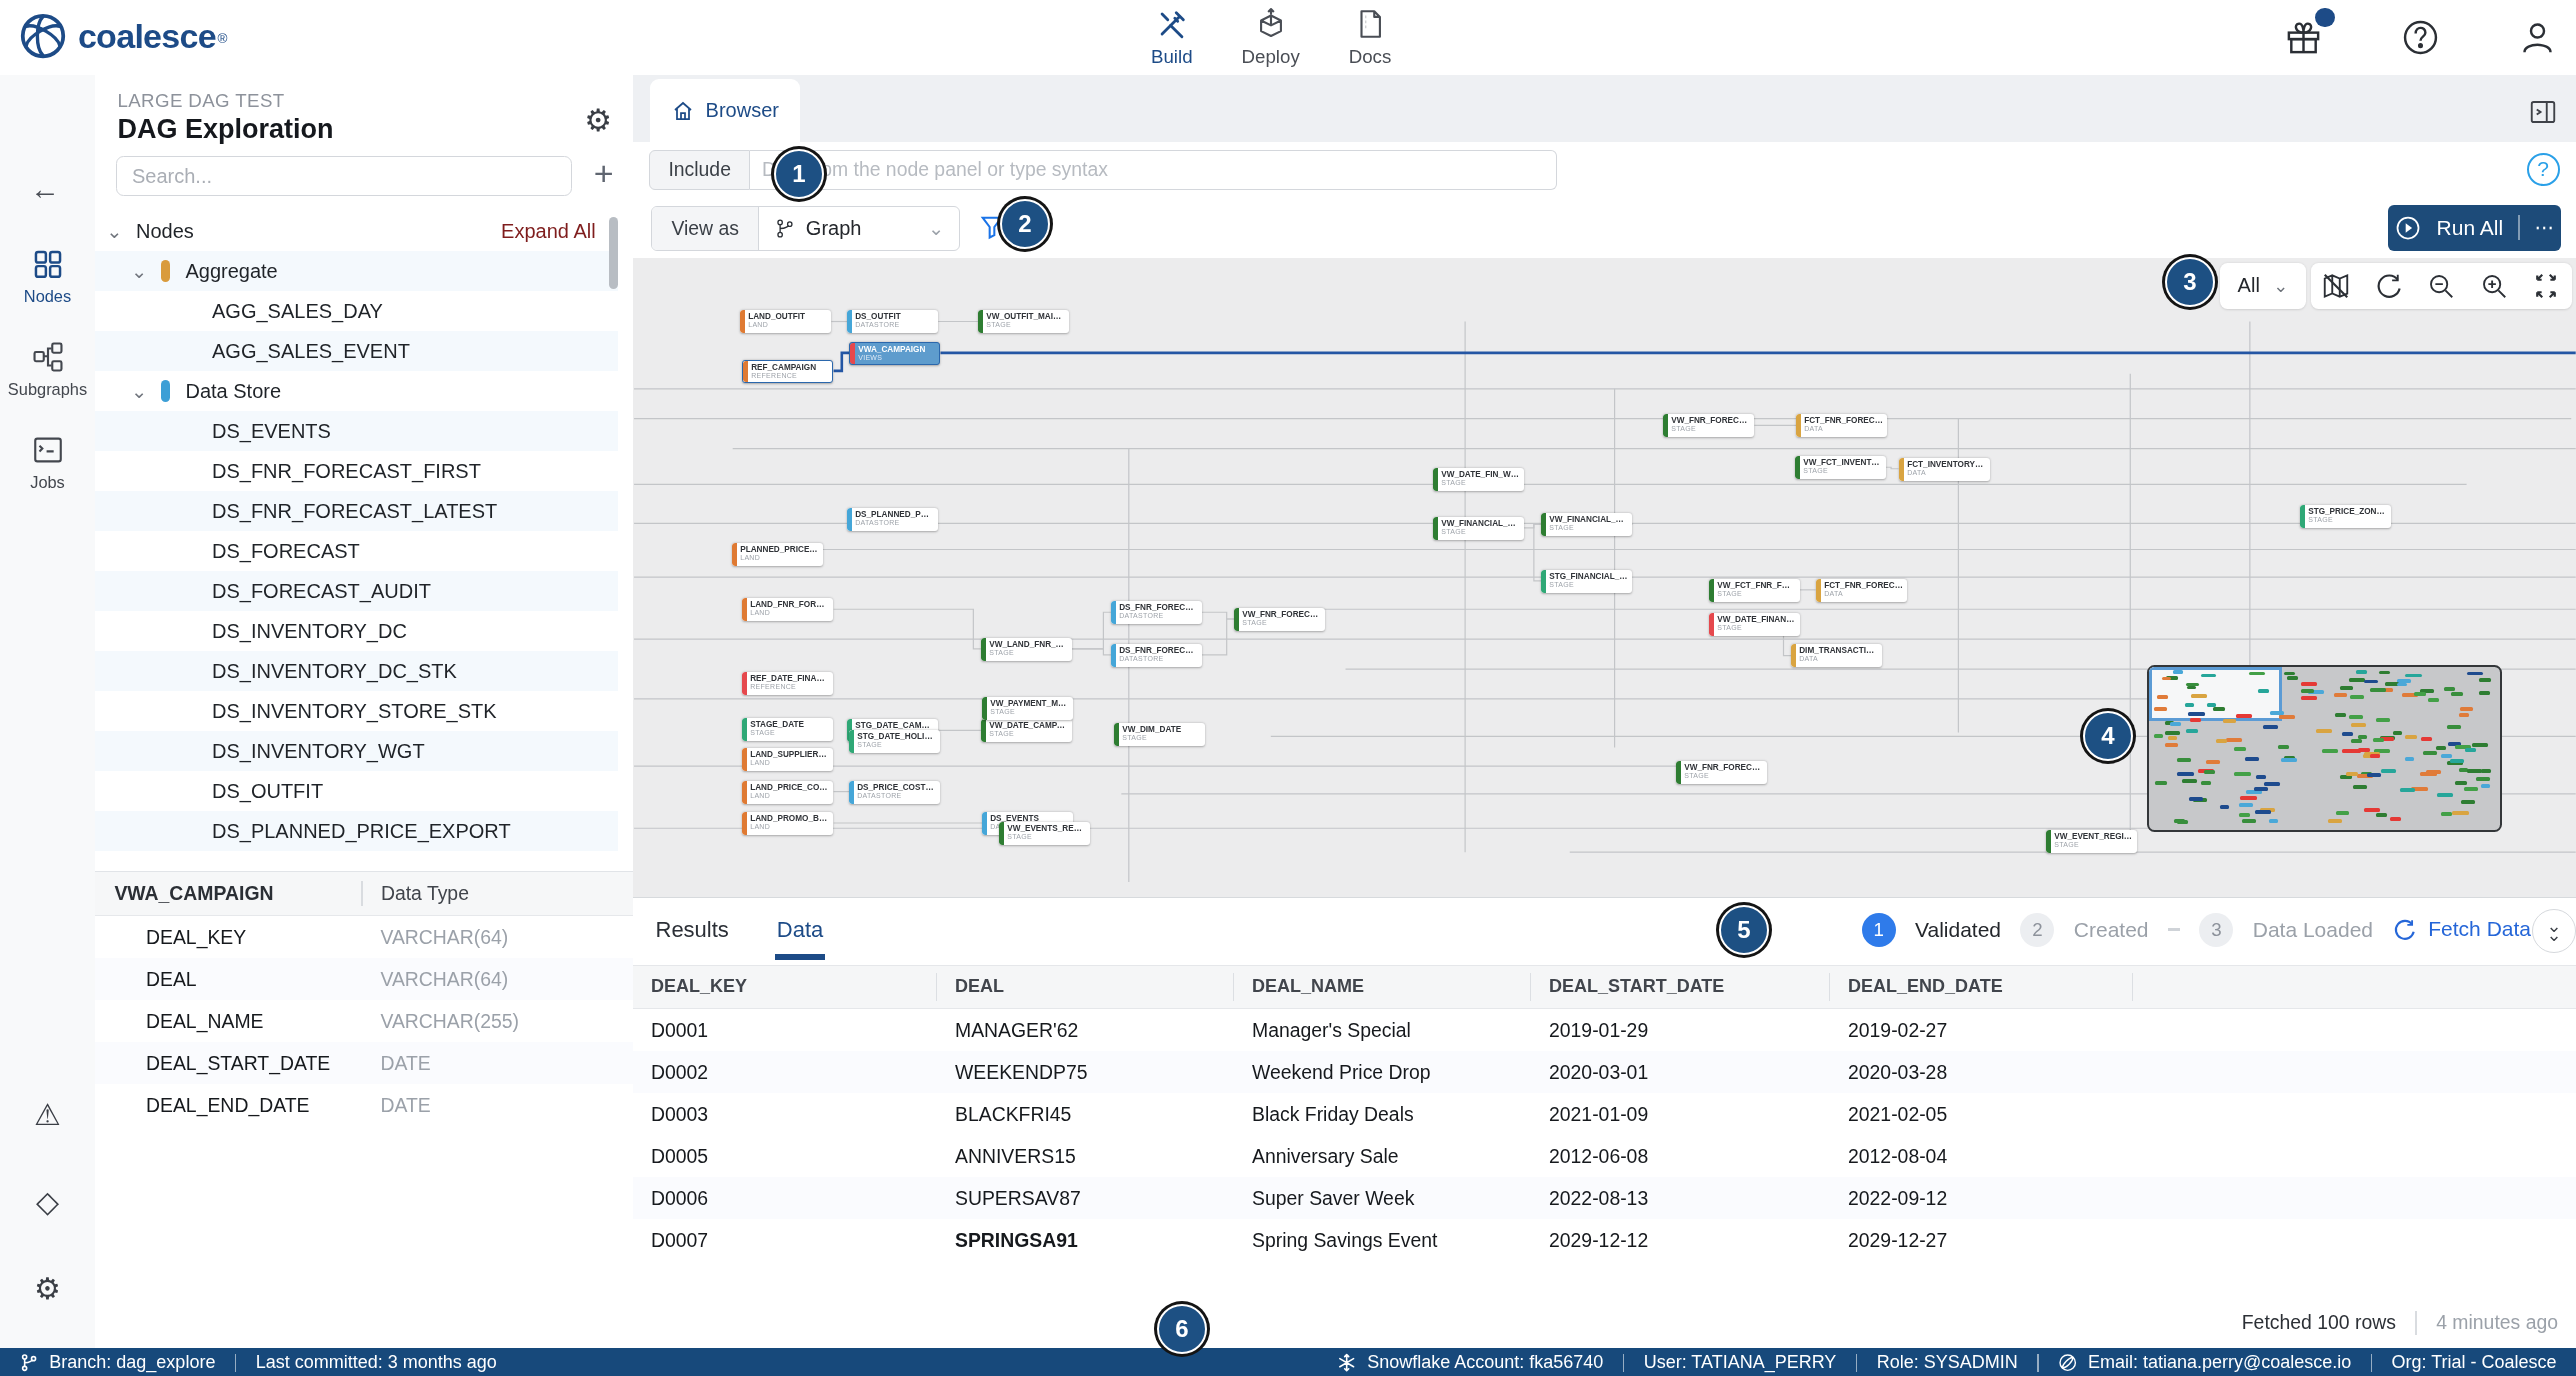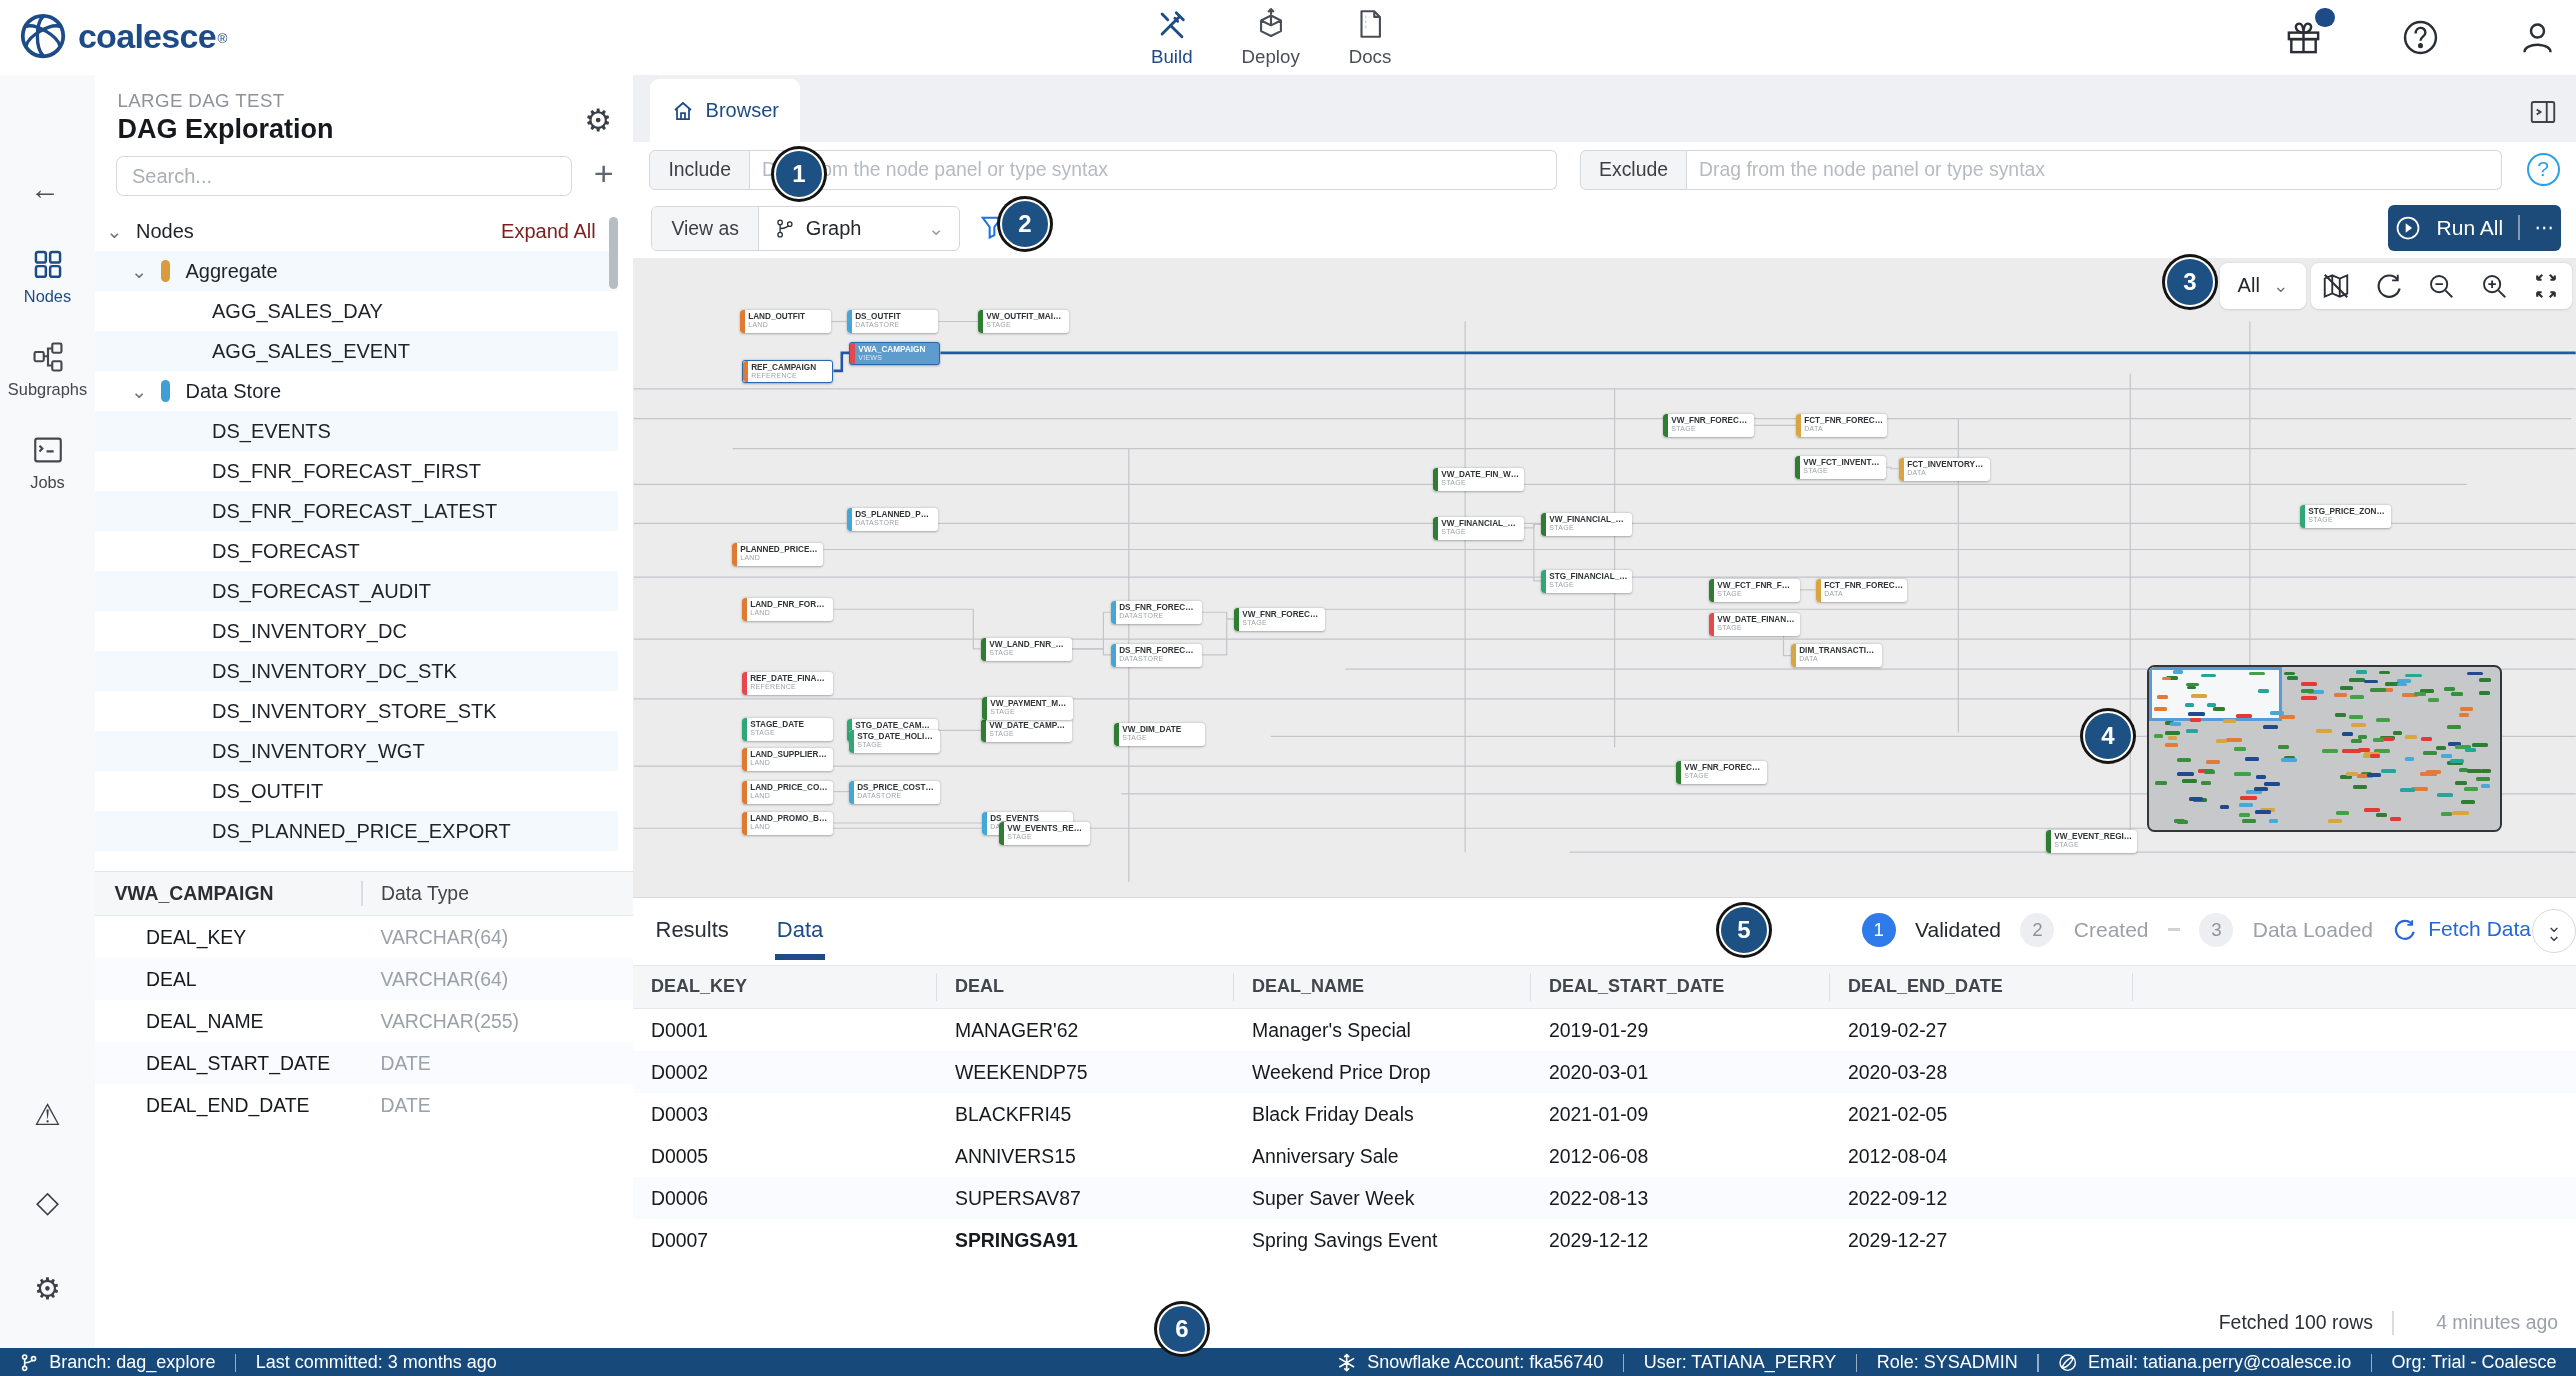--- a/index.html
+++ b/index.html
@@ -119,21 +119,21 @@
   #rtable{left:0;top:67px;width:1943px;}
   .rt-head{height:42px;background:#f5f6f7;border-top:1.5px solid #e5e7ea;border-bottom:1.5px solid #e5e7ea;display:flex;
            font-size:18px;font-weight:600;color:#41454c;}
   .rt-head .hc{display:flex;align-items:center;padding-left:18px;box-sizing:border-box;border-right:1.5px solid #dcdfe3;height:28px;margin-top:6.7px;}
   .rt-row{height:42px;display:flex;font-size:19.4px;color:#16191d;}
   .rt-row.alt{background:#fafbfe;}
   .rt-row .rc{display:flex;align-items:center;padding-left:18px;box-sizing:border-box;}
   #rfooter{left:0;top:408px;width:1925px;height:33px;display:flex;justify-content:flex-end;align-items:center;gap:19.4px;font-size:19.4px;}
   #rfooter .fsep{width:1.5px;height:24px;background:#d9dce0;}
   #fetched-label{color:#2c3036;}
-  #updated-label{color:#9ba1a9;margin-left:23px;}
+  #updated-label{color:#9ba1a9;}
 
   
   #statusbar{left:0;top:1348px;width:2576px;height:29px;background:#17497b;display:flex;align-items:center;
              justify-content:space-between;padding:0 19.4px;box-sizing:border-box;color:#fff;font-size:18px;}
   .sb-group{display:flex;align-items:center;gap:19.4px;}
   .sb-seg{display:flex;align-items:center;gap:10.5px;}
   .sb-div{width:1.5px;height:18px;background:rgba(255,255,255,.55);}
 
   
   .anno{position:absolute;width:46px;height:46px;border-radius:50%;background:#1d5083;border:2.2px solid #fff;
@@ -359,24 +359,20 @@
     <svg width="30" height="30" viewBox="0 0 48 48" fill="none" stroke="#3f4248" stroke-width="3">
         <rect x="6" y="8" width="36" height="32" rx="3"></rect>
         <path d="M30 8 V40 M14 20 l6 4 -6 4"></path>
       </svg>
   </div>
 
   <div id="filterrow" class="abs">
     <div class="io-group" style="left:16.4px;width:919px;">
       <div class="io-label">Include</div>
       <textarea class="io-field" style="width: 807px;" placeholder="Drag from the node panel or type syntax"></textarea>
-    </div>
-    <div class="io-group" style="left:947px;width:933px;">
-      <div class="io-label">Exclude</div>
-      <textarea class="io-field" style="width: 815px;" placeholder="Drag from the node panel or type syntax"></textarea>
     </div>
     <div id="help-circ">?</div>
   </div>
 
   <div id="toolrow" class="abs">
     <div id="viewas" class="abs">
       <div class="va-label">View as</div>
       <div class="va-mode">
         <svg width="21" height="21" viewBox="0 0 48 48" fill="none" stroke="#2b2f35" stroke-width="3">
             <circle cx="14" cy="10" r="5"></circle>

